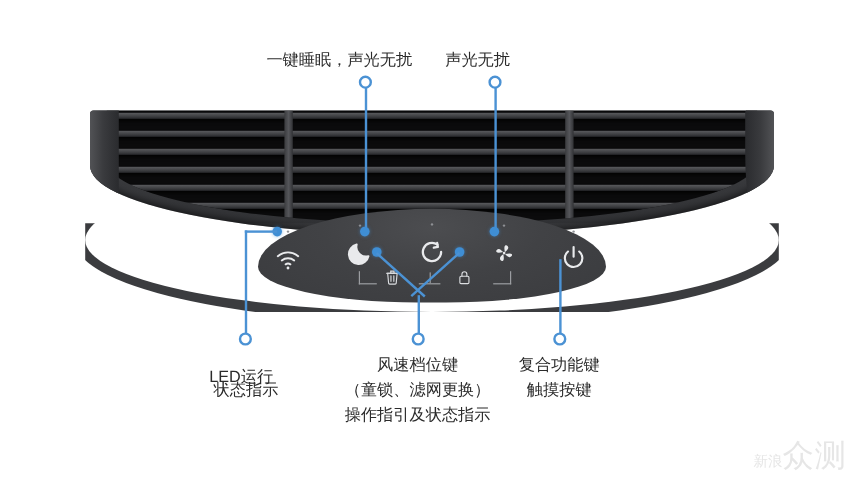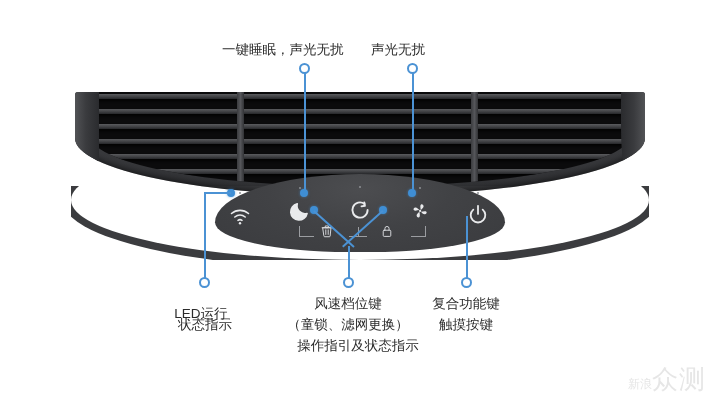--- a/index.html
+++ b/index.html
@@ -319,21 +319,21 @@
   <div class="label center" style="left:155px; top:315px; width:100px;">状态指示</div>
 
   <div class="dot-filled" style="left:310px; top:206px;"></div>
   <div class="dot-filled" style="left:379px; top:206px;"></div>
   <div class="diag" style="left:314px; top:210px; width:54px; transform: rotate(42deg);"></div>
   <div class="diag" style="left:383px; top:210px; width:54px; transform: rotate(138deg);"></div>
   <div class="callout-line v-line" style="left:348px; top:246px; height:36px;"></div>
   <div class="dot-hollow" style="left:343px; top:277px;"></div>
   <div class="label center" style="left:272px; top:294px; width:152px;">风速档位键</div>
   <div class="label center" style="left:272px; top:315px; width:152px;">（童锁、滤网更换）</div>
-  <div class="label center" style="left:282px; top:336px; width:152px;">操作指引及状态指示</div>
+  <div class="label center" style="left:272px; top:336px; width:152px;">操作指引及状态指示</div>
 
   <div class="callout-line v-line" style="left:466px; top:216px; height:66px;"></div>
   <div class="dot-hollow" style="left:461px; top:277px;"></div>
   <div class="label center" style="left:420px; top:294px; width:92px;">复合功能键</div>
   <div class="label center" style="left:420px; top:315px; width:92px;">触摸按键</div>
 
   <div id="watermark">
     <span class="small">新浪</span><span>众测</span>
   </div>
 

